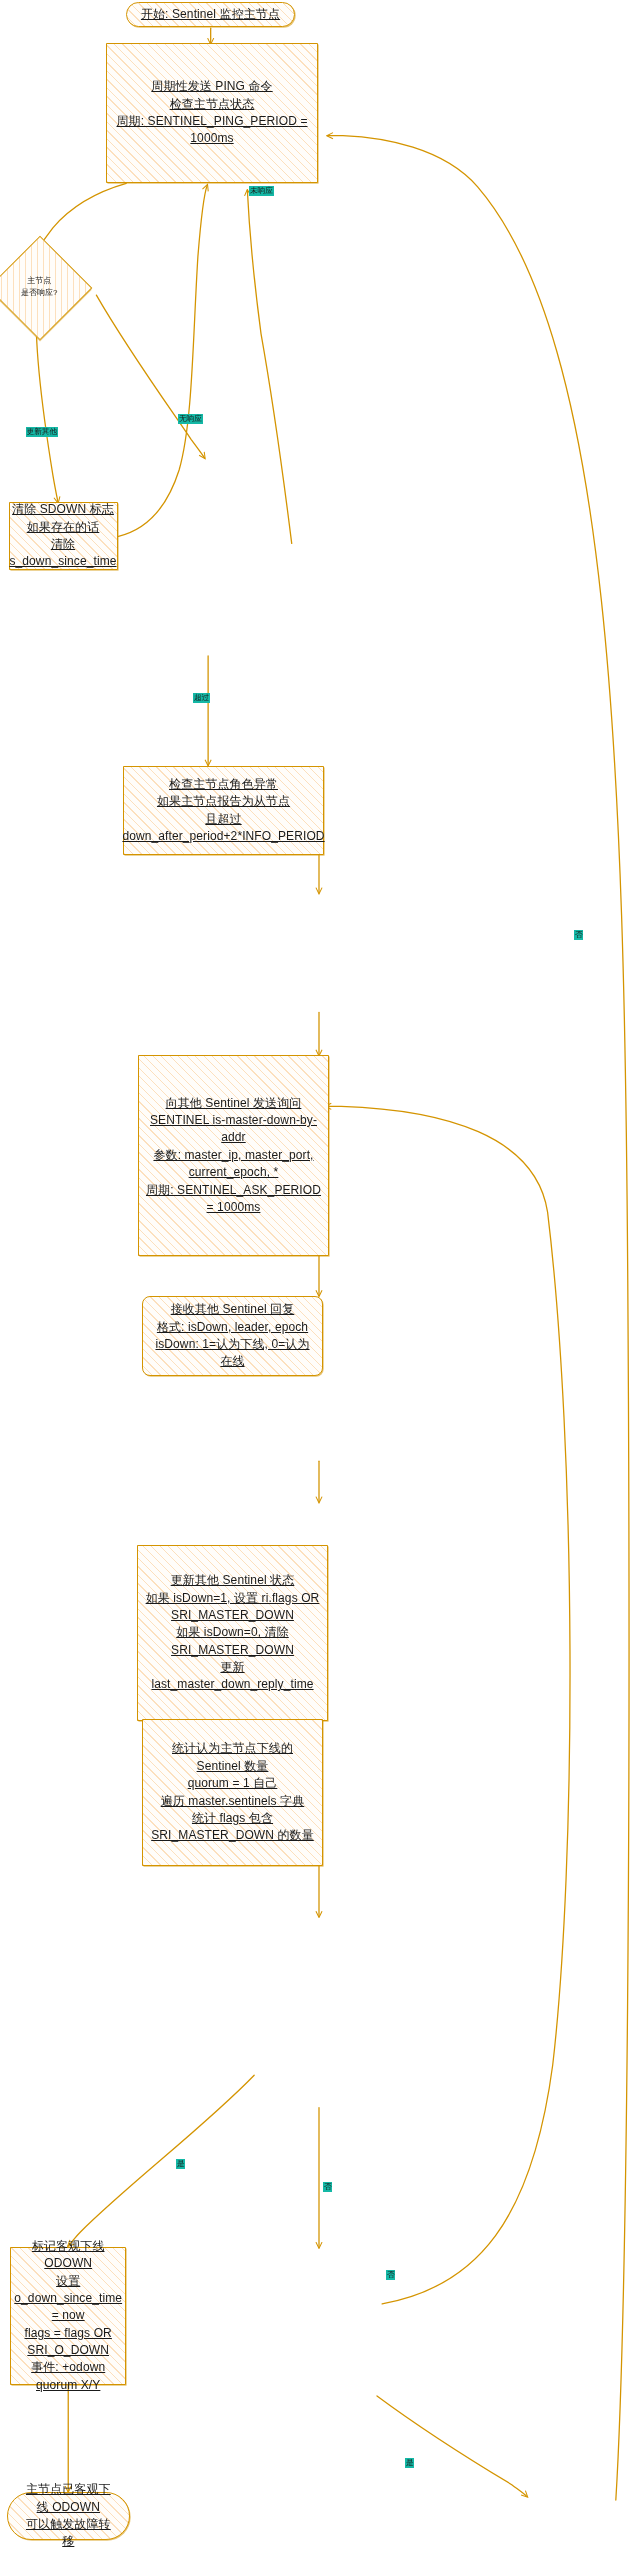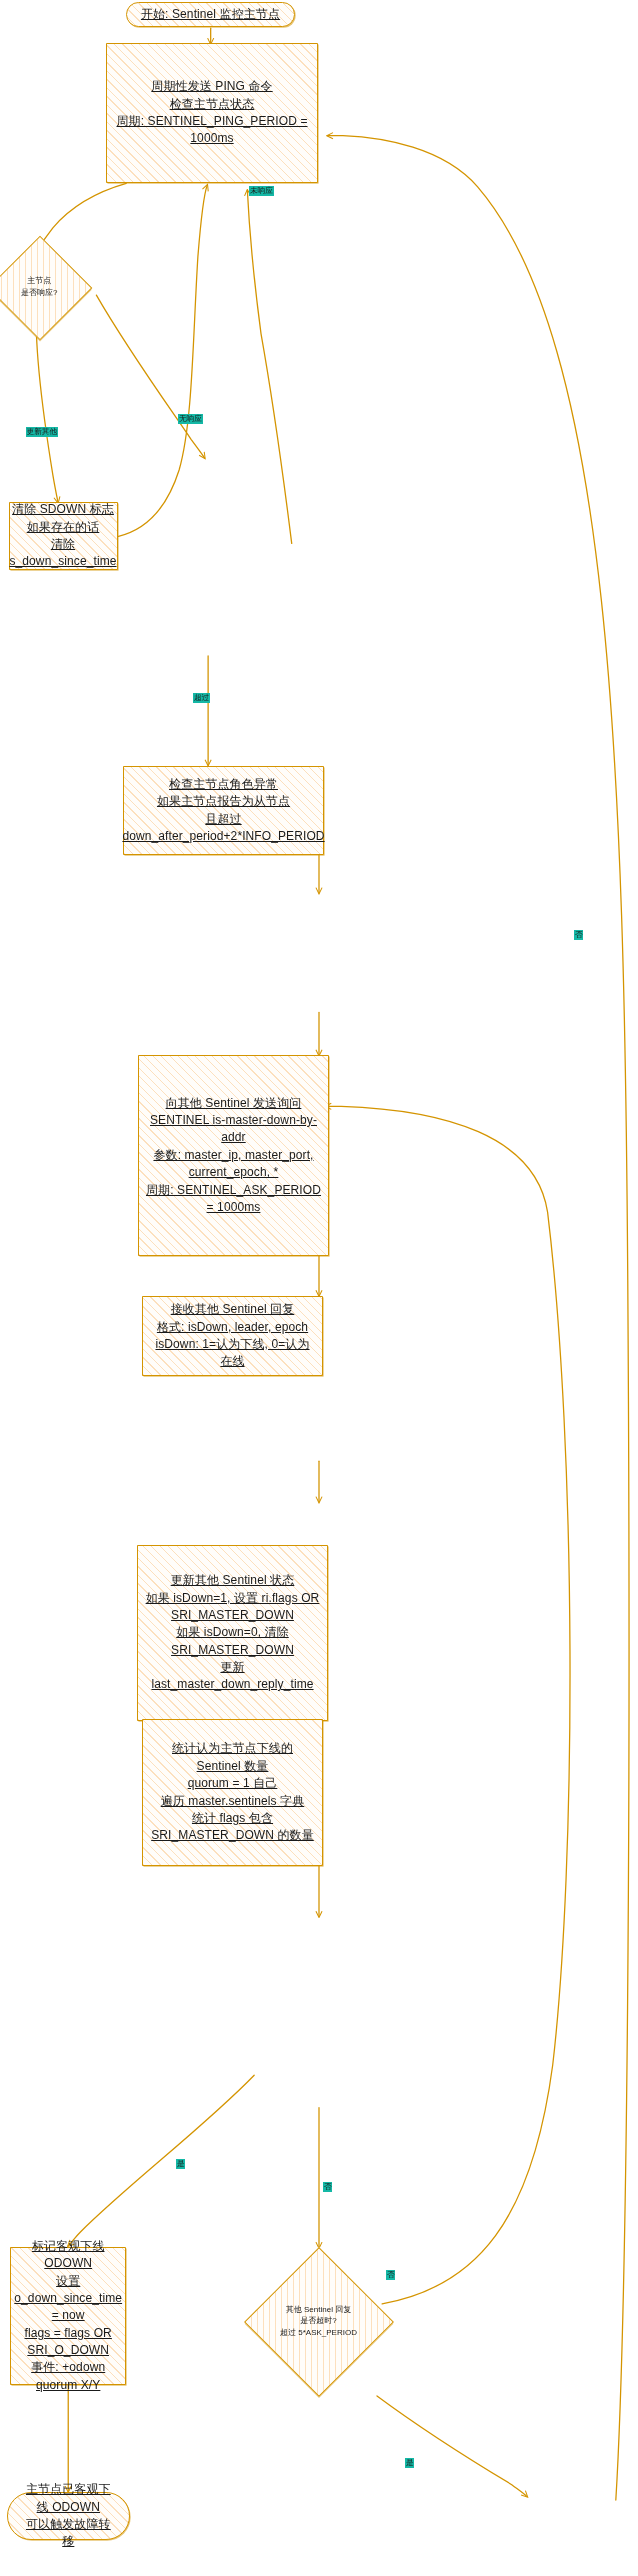--- a/index.html
+++ b/index.html
@@ -139,47 +139,41 @@
   <div class="node box hatch" style="left:123px;top:766px;width:201px;height:89px;">检查主节点角色异常
 如果主节点报告为从节点
 且超过 down_after_period+2*INFO_PERIOD</div>
 
 
   <div class="node box hatch" style="left:138px;top:1055px;width:191px;height:201px;">向其他 Sentinel 发送询问
 SENTINEL is-master-down-by-addr
 参数: master_ip, master_port, current_epoch, *
 周期: SENTINEL_ASK_PERIOD = 1000ms</div>
 
-  <div class="node box hatch" style="left:142px;top:1296px;width:181px;height:80px;">接收其他 Sentinel 回复
+  <div class="node box hatch" style="left:142px;top:1296px;width:181px;height:80px;border-radius:8px;">接收其他 Sentinel 回复
 格式: isDown, leader, epoch
 isDown: 1=认为下线, 0=认为在线</div>
 
   <div class="node box hatch" style="left:137px;top:1545px;width:191px;height:176px;">更新其他 Sentinel 状态
 如果 isDown=1, 设置 ri.flags OR
 SRI_MASTER_DOWN
 如果 isDown=0, 清除 SRI_MASTER_DOWN
 更新 last_master_down_reply_time</div>
 
   <div class="node box hatch" style="left:142px;top:1719px;width:181px;height:147px;">统计认为主节点下线的 Sentinel 数量
 quorum = 1 自己
 遍历 master.sentinels 字典
 统计 flags 包含 SRI_MASTER_DOWN 的数量</div>
 
 
   <div class="node box hatch" style="left:10.2px;top:2247px;width:116px;height:138px;">标记客观下线 ODOWN
 设置 o_down_since_time = now
 flags = flags OR SRI_O_DOWN
 事件: +odown quorum X/Y</div>
 
-  <div class="diamond-wrap" style="left:266px;top:2269px;width:104px;height:104px;">
-    <div class="diamond-shape hatch"></div>
-    <div class="diamond-text" style="width:137px;left:-16px;">其他 Sentinel 回复
-是否超时?
-超过 5*ASK_PERIOD</div>
-  </div>
 
 
   <div class="node stadium hatch" style="left:6.8px;top:2492px;width:123px;height:48px;">主节点已客观下线 ODOWN
 可以触发故障转移</div>
 
   <div class="edge-label" style="left:25.6px;top:427px;">更新其他</div>
   <div class="edge-label" style="left:178px;top:414px;text-align:right;">无响应</div>
   <div class="edge-label" style="left:249px;top:186px;">未响应</div>
   <div class="edge-label" style="left:193px;top:681px;margin-top:12px;">超过</div>
   <div class="edge-label" style="left:176px;top:2159px;">是</div>

